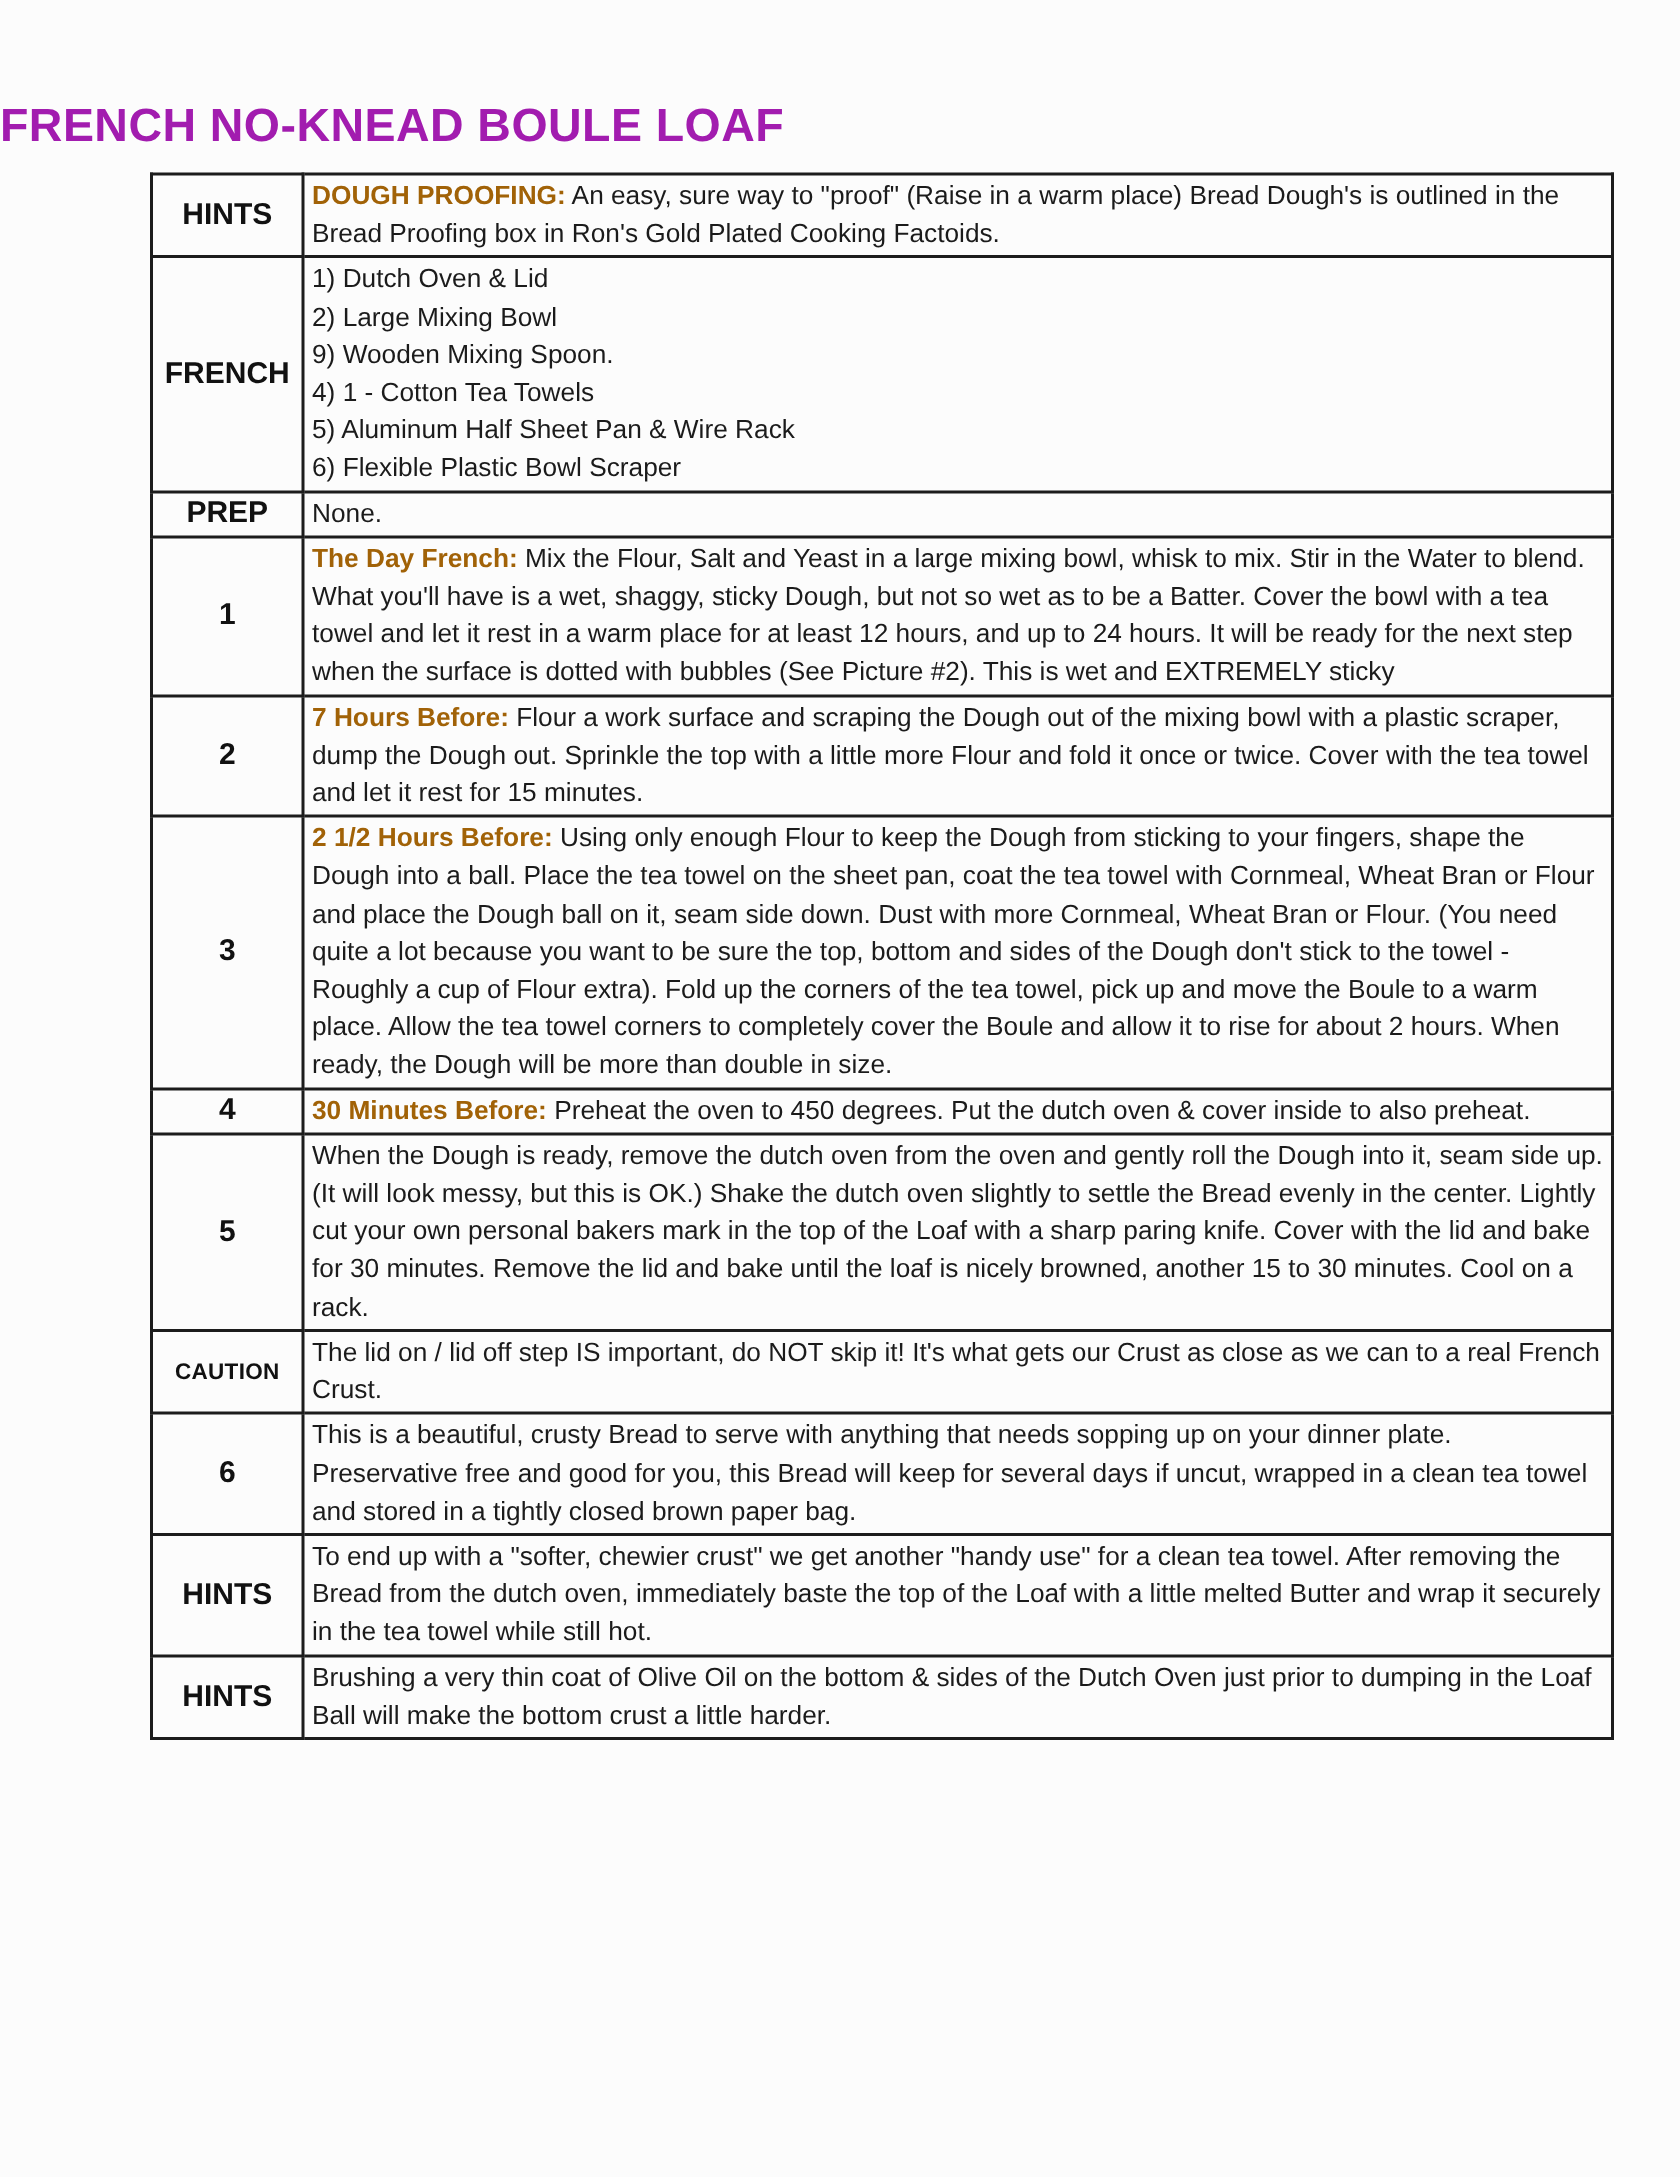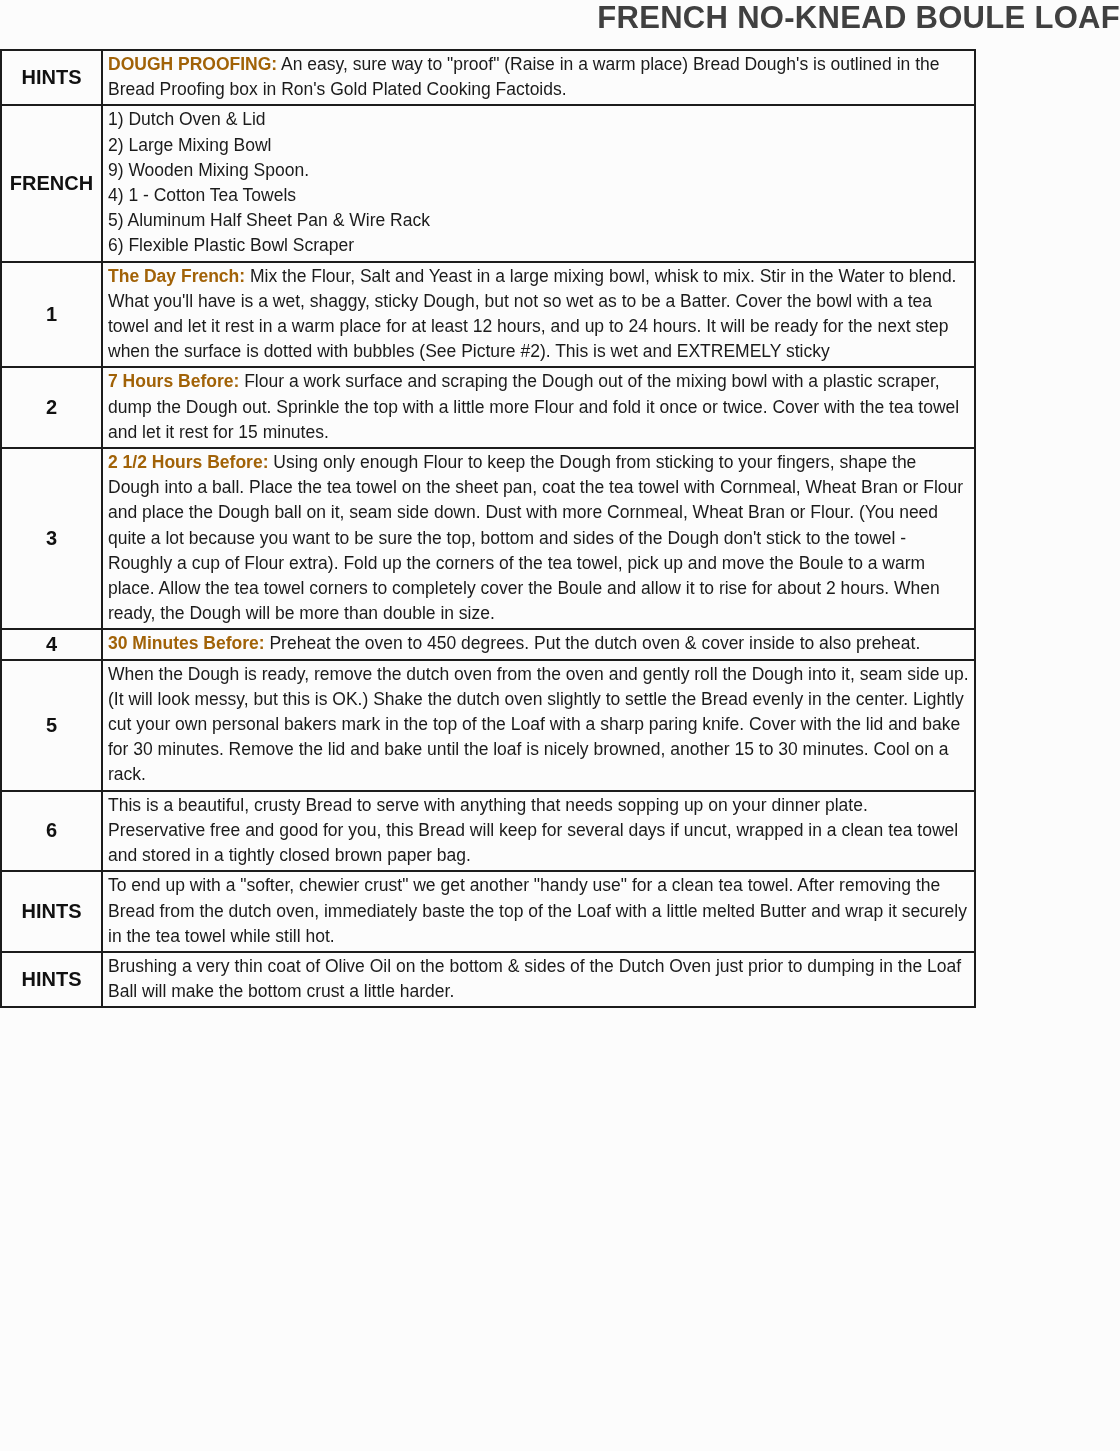--- a/index.html
+++ b/index.html
@@ -13,29 +13,31 @@
     font-family: "Liberation Sans", sans-serif;
     color: #161616;
     position: relative;
   }
   .page {
     width: 1120px;
     height: 1451px;
     background: #fcfcfc;
   }
   .page-title {
-    text-align: right;
+    text-align: left;
     font-weight: bold;
     font-size: 31px;
+    padding-top: 66px;
     margin: 0 0 13px 0;
-    color: #404040;
+    color: #a21caf;
     letter-spacing: 0.3px;
   }
   table.recipe {
     border-collapse: collapse;
+    margin-left: 100px;
     width: 976px;
     table-layout: fixed;
   }
   table.recipe td {
     border: 2px solid #1c1c1c;
   }
   td.label-cell {
     width: 97px;
     text-align: center;
     vertical-align: middle;
@@ -85,20 +87,26 @@
         <td class="content-cell">
           <div class="tool-line">1) Dutch Oven &amp; Lid</div>
           <div class="tool-line">2) Large Mixing Bowl</div>
           <div class="tool-line">9) Wooden Mixing Spoon.</div>
           <div class="tool-line">4) 1 - Cotton Tea Towels</div>
           <div class="tool-line">5) Aluminum Half Sheet Pan &amp; Wire Rack</div>
           <div class="tool-line">6) Flexible Plastic Bowl Scraper</div>
         </td>
       </tr>
 
+      <tr>
+        <td class="label-cell">PREP</td>
+        <td class="content-cell">
+          <span>None.</span>
+        </td>
+      </tr>
 
       <tr>
         <td class="label-cell">1</td>
         <td class="content-cell">
           <span class="lead">The Day French:</span>
           <span>Mix the Flour, Salt and Yeast in a large mixing bowl, whisk to mix. Stir in the Water to blend. What you'll have is a wet, shaggy, sticky Dough, but not so wet as to be a Batter. Cover the bowl with a tea towel and let it rest in a warm place for at least 12 hours, and up to 24 hours. It will be ready for the next step when the surface is dotted with bubbles (See Picture #2). This is wet and EXTREMELY sticky</span>
         </td>
       </tr>
 
       <tr>
@@ -125,20 +133,26 @@
         </td>
       </tr>
 
       <tr>
         <td class="label-cell">5</td>
         <td class="content-cell">
           <span>When the Dough is ready, remove the dutch oven from the oven and gently roll the Dough into it, seam side up. (It will look messy, but this is OK.) Shake the dutch oven slightly to settle the Bread evenly in the center. Lightly cut your own personal bakers mark in the top of the Loaf with a sharp paring knife. Cover with the lid and bake for 30 minutes. Remove the lid and bake until the loaf is nicely browned, another 15 to 30 minutes. Cool on a rack.</span>
         </td>
       </tr>
 
+      <tr>
+        <td class="label-cell small-label">CAUTION</td>
+        <td class="content-cell">
+          <span>The lid on / lid off step IS important, do NOT skip it! It's what gets our Crust as close as we can to a real French Crust.</span>
+        </td>
+      </tr>
 
       <tr>
         <td class="label-cell">6</td>
         <td class="content-cell">
           <span>This is a beautiful, crusty Bread to serve with anything that needs sopping up on your dinner plate. Preservative free and good for you, this Bread will keep for several days if uncut, wrapped in a clean tea towel and stored in a tightly closed brown paper bag.</span>
         </td>
       </tr>
 
       <tr>
         <td class="label-cell">HINTS</td>

